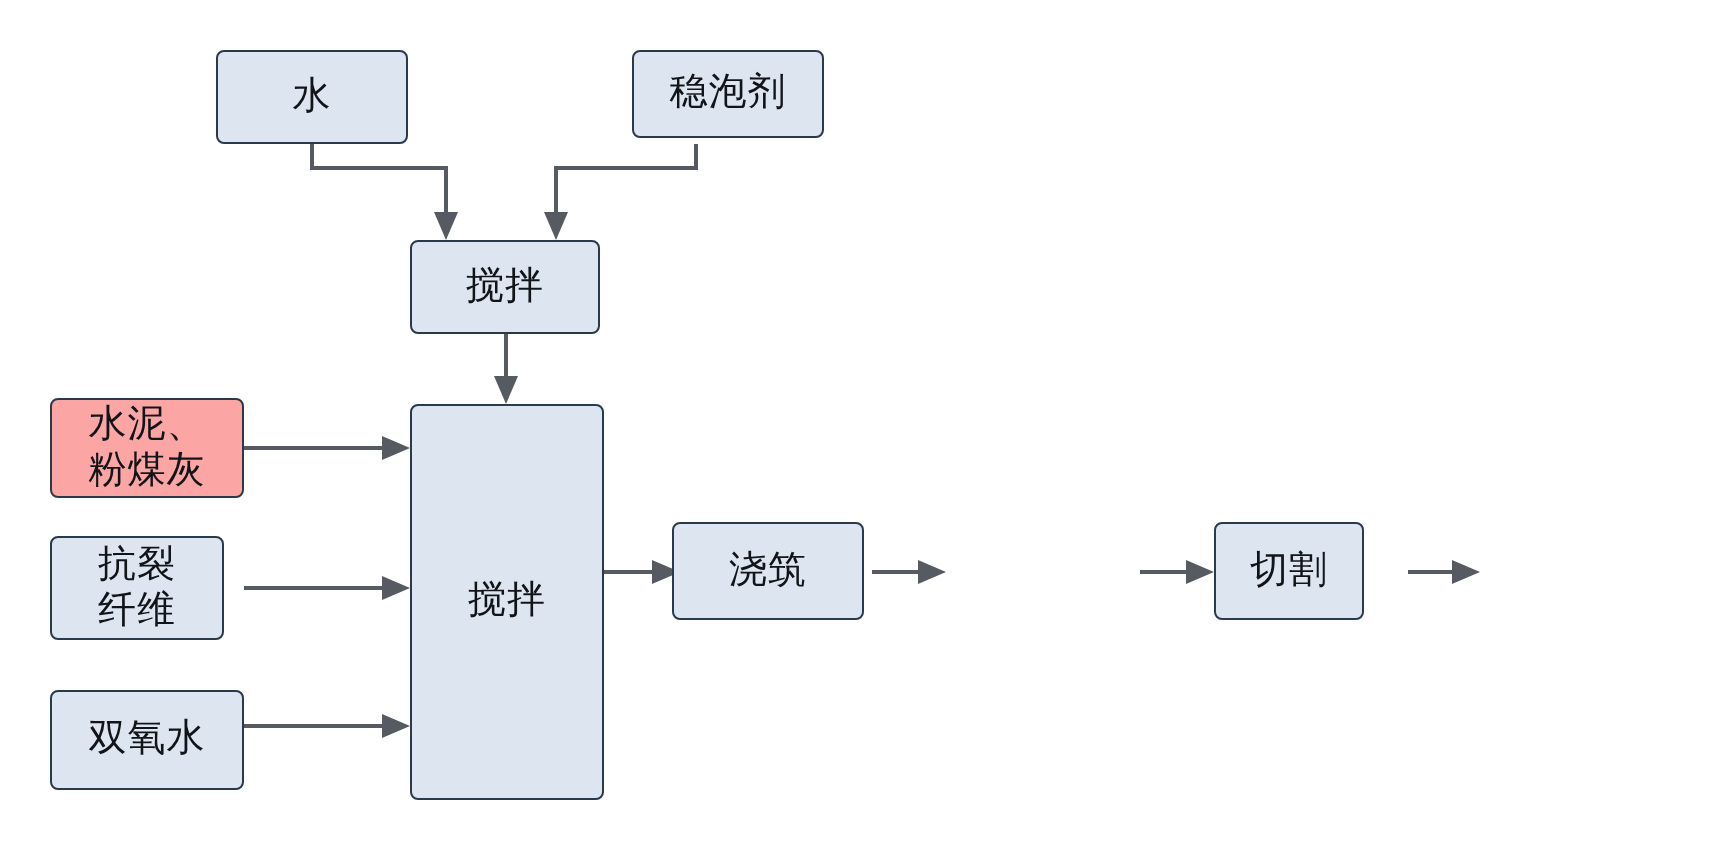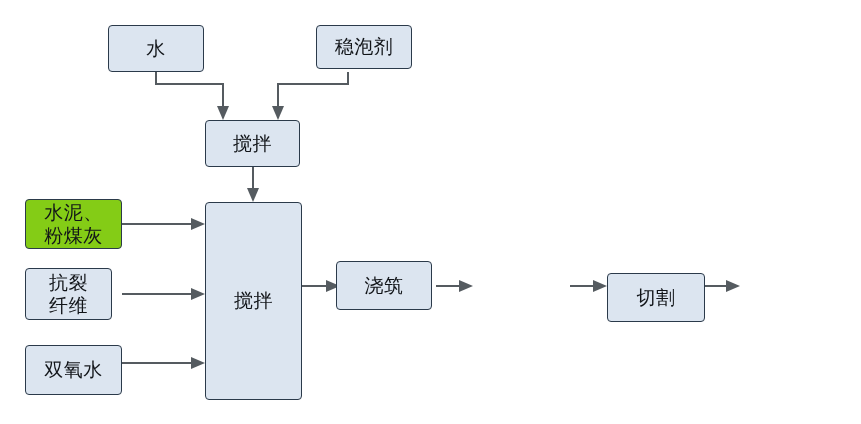--- a/index.html
+++ b/index.html
@@ -109,22 +109,22 @@
 
     <g>
       <line x1="704" y1="286" x2="732" y2="286" style="stroke: rgb(85, 91, 96);"></line>
       <polygon class="arrowhead" points="740,286 726,280 726,292" style="fill: rgb(85, 91, 96);"></polygon>
     </g>
   </svg>
 
   <div class="node" style="left: 108px; top: 25px; width: 96px; height: 47px; background: rgb(220, 229, 240); border-color: rgb(43, 58, 74); color: rgb(17, 20, 24);">水</div>
   <div class="node" style="left: 300px; top: 25px; width: 96px; height: 44px; background: rgb(220, 229, 240); border-color: rgb(43, 58, 74); color: rgb(17, 20, 24); margin-left: 16px;">稳泡剂</div>
   <div class="node" style="left: 205px; top: 120px; width: 95px; height: 47px; background: rgb(220, 229, 240); border-color: rgb(43, 58, 74); color: rgb(17, 20, 24);">搅拌</div>
-  <div class="node" style="left: 25px; top: 199px; width: 97px; height: 50px; background: #84cc16; border-color: rgb(43, 58, 74); color: rgb(17, 20, 24); text-align: center;">水泥、
+  <div class="node" style="left: 25px; top: 199px; width: 97px; height: 50px; background: #fca5a5; border-color: rgb(43, 58, 74); color: rgb(17, 20, 24); text-align: center;">水泥、
 粉煤灰</div>
   <div class="node" style="left: 25px; top: 268px; width: 87px; height: 52px; background: rgb(220, 229, 240); border-color: rgb(43, 58, 74); color: rgb(17, 20, 24);">抗裂
 纤维</div>
   <div class="node" style="left: 25px; top: 345px; width: 97px; height: 50px; background: rgb(220, 229, 240); border-color: rgb(43, 58, 74); color: rgb(17, 20, 24);">双氧水</div>
   <div class="node tall" style="left: 205px; top: 202px; width: 97px; height: 198px; background: rgb(220, 229, 240); border-color: rgb(43, 58, 74); color: rgb(17, 20, 24);">搅拌</div>
   <div class="node" style="left: 336px; top: 261px; width: 96px; height: 49px; background: rgb(220, 229, 240); border-color: rgb(43, 58, 74); color: rgb(17, 20, 24);">浇筑</div>
-  <div class="node" style="left: 607px; top: 273px; width: 98px; height: 49px; background: rgb(220, 229, 240); border-color: rgb(43, 58, 74); color: rgb(17, 20, 24);">切割</div>
+  <div class="node" style="left: 607px; top: 261px; width: 75px; height: 49px; background: rgb(220, 229, 240); border-color: rgb(43, 58, 74); color: rgb(17, 20, 24);">切割</div>
 
 </div>
 
 </body></html>

